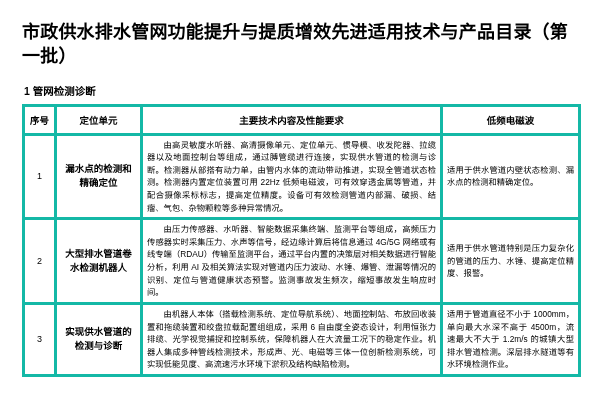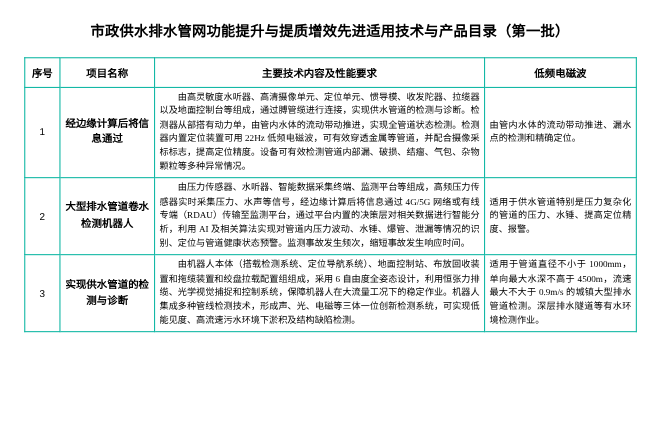--- a/index.html
+++ b/index.html
@@ -14,42 +14,42 @@
     font-family: "Liberation Serif", "DejaVu Serif", serif;
     color: #000000;
   }
   .page {
     width: 600px;
     height: 400px;
     box-sizing: border-box;
     padding: 14px 22px 0 22px;
   }
   .doc-title {
-    text-align: center;
-    font-size: 13px;
+    text-align: left;
+    font-size: 18px;
     font-weight: bold;
     letter-spacing: 0.2px;
     line-height: 1.35;
     margin: 6px 0 14px 0;
     font-family: "Liberation Serif", "DejaVu Serif", serif;
   }
   .section-heading {
     font-size: 10.5px;
     font-weight: bold;
     margin: 0 0 6px 2px;
     font-family: "Liberation Sans", sans-serif;
   }
   table.catalog {
     border-collapse: collapse;
     width: 556px;
     table-layout: fixed;
   }
   table.catalog th,
   table.catalog td {
-    border: 1px solid #14b8a6;
+    border: 3px solid #14b8a6;
     vertical-align: middle;
     padding: 3px 4px;
   }
   table.catalog thead th {
     text-align: center;
     font-size: 9.5px;
     font-weight: bold;
     height: 20px;
     font-family: "Liberation Sans", sans-serif;
   }
@@ -81,74 +81,74 @@
     font-size: 8.3px;
     line-height: 1.52;
     text-align: justify;
     text-justify: inter-ideograph;
     font-family: "Liberation Sans", sans-serif;
   }
   td.cell-content p,
   td.cell-scope p {
     margin: 0;
     text-indent: 2em;
-    font-family: Liberation Serif, serif;
   }
   td.cell-scope p { text-indent: 0; }
 </style>
 </head>
 <body>
 
 <div class="page">
 
   <div class="doc-title">市政供水排水管网功能提升与提质增效先进适用技术与产品目录（第一批）</div>
 
+  <div class="section-heading">1 管网检测诊断</div>
 
   <table class="catalog">
     <colgroup>
       <col class="col-no">
       <col class="col-name">
       <col class="col-content">
       <col class="col-scope">
     </colgroup>
     <thead>
       <tr>
         <th>序号</th>
-        <th>项目名称</th>
+        <th>定位单元</th>
         <th>主要技术内容及性能要求</th>
         <th>低频电磁波</th>
       </tr>
     </thead>
     <tbody>
       <tr>
         <td class="cell-no">1</td>
-        <td class="cell-name">经边缘计算后将信息通过</td>
+        <td class="cell-name">漏水点的检测和精确定位</td>
         <td class="cell-content">
           <p>由高灵敏度水听器、高清摄像单元、定位单元、惯导模、收发陀器、拉缆器以及地面控制台等组成，通过膊管缆进行连接，实现供水管道的检测与诊断。检测器从部搭有动力单，由管内水体的流动带动推进，实现全管道状态检测。检测器内置定位装置可用 22Hz 低频电磁波，可有效穿透金属等管道，并配合摄像采标标志，提高定位精度。设备可有效检测管道内部漏、破损、结瘤、气包、杂物颗粒等多种异常情况。</p>
         </td>
         <td class="cell-scope">
-          <p>由管内水体的流动带动推进、漏水点的检测和精确定位。</p>
+          <p>适用于供水管道内壁状态检测、漏水点的检测和精确定位。</p>
         </td>
       </tr>
       <tr>
         <td class="cell-no">2</td>
         <td class="cell-name">大型排水管道卷水检测机器人</td>
         <td class="cell-content">
           <p>由压力传感器、水听器、智能数据采集终端、监测平台等组成，高频压力传感器实时采集压力、水声等信号，经边缘计算后将信息通过 4G/5G 网络或有线专端（RDAU）传输至监测平台，通过平台内置的决策层对相关数据进行智能分析，利用 AI 及相关算法实现对管道内压力波动、水锤、爆管、泄漏等情况的识别、定位与管道健康状态预警。监测事故发生频次，缩短事故发生响应时间。</p>
         </td>
         <td class="cell-scope">
           <p>适用于供水管道特别是压力复杂化的管道的压力、水锤、提高定位精度、报警。</p>
         </td>
       </tr>
       <tr>
         <td class="cell-no">3</td>
         <td class="cell-name">实现供水管道的检测与诊断</td>
         <td class="cell-content">
           <p>由机器人本体（搭载检测系统、定位导航系统）、地面控制站、布放回收装置和拖缆装置和绞盘拉载配置组组成，采用 6 自由度全姿态设计，利用恒张力排缆、光学视觉捕捉和控制系统，保障机器人在大流量工况下的稳定作业。机器人集成多种管线检测技术，形成声、光、电磁等三体一位创新检测系统，可实现低能见度、高流速污水环境下淤积及结构缺陷检测。</p>
         </td>
         <td class="cell-scope">
-          <p>适用于管道直径不小于 1000mm，单向最大水深不高于 4500m，流速最大不大于 0.9m/s 的城镇大型排水管道检测。深层排水隧道等有水环境检测作业。</p>
+          <p>适用于管道直径不小于 1000mm，单向最大水深不高于 4500m，流速最大不大于 1.2m/s 的城镇大型排水管道检测。深层排水隧道等有水环境检测作业。</p>
         </td>
       </tr>
     </tbody>
   </table>
 
 </div>
 
 </body></html>

